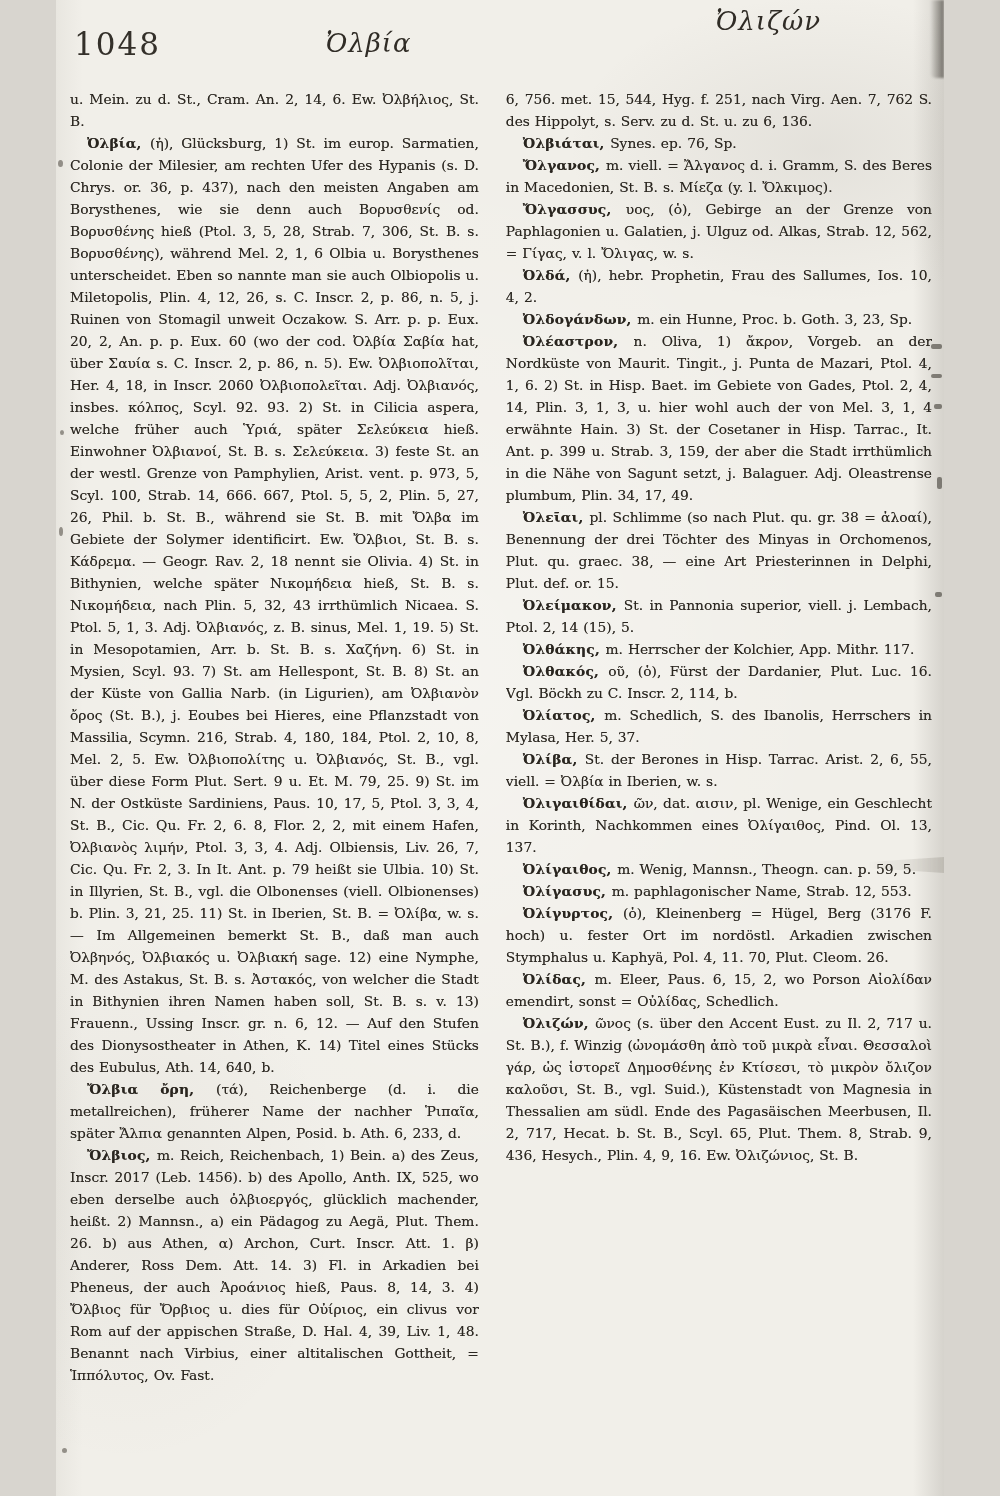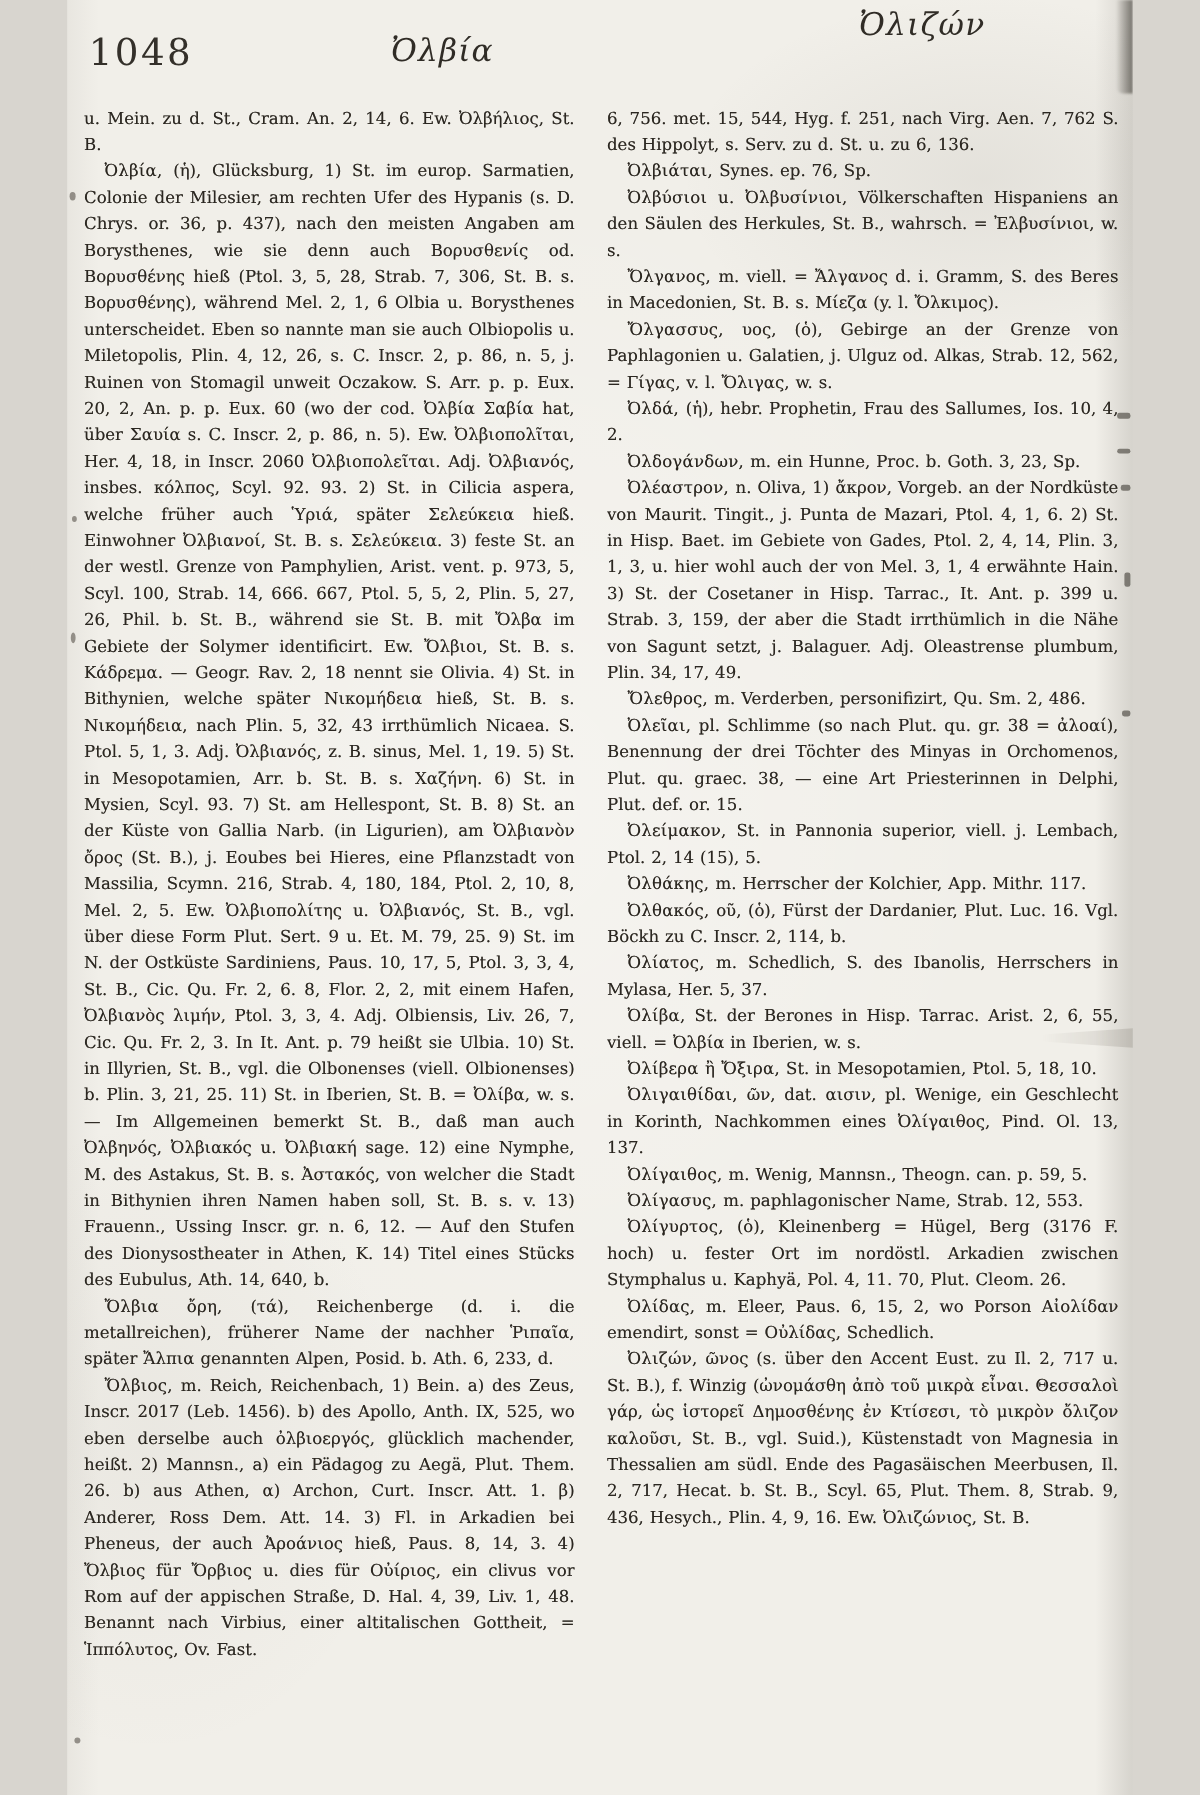--- a/index.html
+++ b/index.html
@@ -34,21 +34,21 @@
     text-align:justify;
     overflow:hidden;
     hyphens:auto;-webkit-hyphens:auto;
     word-spacing:0.04em;
   }
   .col.left{width:472px;}
   .col.right{width:492px;}
   .col p{margin:0;padding:0;}
   .col p.entry{text-indent:17px;}
   .col p.cont{text-indent:0;}
-  .lemma{font-weight:normal;letter-spacing:0.2px;}
+  .lemma{font-weight:bold;letter-spacing:0.2px;}
   .body-text{color:#2b2721;}
   .col .entry, .col .cont{text-shadow:0 0 0.5px rgba(45,40,33,0.55);}
   
   .artifact{position:absolute;pointer-events:none;}
   .corner-strip{
     right:0;top:0;width:14px;height:78px;
     background:linear-gradient(to right, transparent, rgba(40,36,30,0.55));
     border-radius:0 0 0 6px;
     filter:blur(1px);
   }
@@ -84,34 +84,31 @@
   <div class="content">
     <div class="col left">
         <p class="cont"><span class="body-text">u. Mein. zu d. St., Cram. An. 2, 14, 6. Ew. Ὀλβήλιος, St. B.</span></p>
         <p class="entry"><span class="lemma">Ὀλβία, </span><span class="body-text">(ἡ), Glücksburg, 1) St. im europ. Sarmatien, Colonie der Milesier, am rechten Ufer des Hypanis (s. D. Chrys. or. 36, p. 437), nach den meisten Angaben am Borysthenes, wie sie denn auch Βορυσθενίς od. Βορυσθένης hieß (Ptol. 3, 5, 28, Strab. 7, 306, St. B. s. Βορυσθένης), während Mel. 2, 1, 6 Olbia u. Borysthenes unterscheidet. Eben so nannte man sie auch Olbiopolis u. Miletopolis, Plin. 4, 12, 26, s. C. Inscr. 2, p. 86, n. 5, j. Ruinen von Stomagil unweit Oczakow. S. Arr. p. p. Eux. 20, 2, An. p. p. Eux. 60 (wo der cod. Ὀλβία Σαβία hat, über Σαυία s. C. Inscr. 2, p. 86, n. 5). Ew. Ὀλβιοπολῖται, Her. 4, 18, in Inscr. 2060 Ὀλβιοπολεῖται. Adj. Ὀλβιανός, insbes. κόλπος, Scyl. 92. 93. 2) St. in Cilicia aspera, welche früher auch Ὑριά, später Σελεύκεια hieß. Einwohner Ὀλβιανοί, St. B. s. Σελεύκεια. 3) feste St. an der westl. Grenze von Pamphylien, Arist. vent. p. 973, 5, Scyl. 100, Strab. 14, 666. 667, Ptol. 5, 5, 2, Plin. 5, 27, 26, Phil. b. St. B., während sie St. B. mit Ὄλβα im Gebiete der Solymer identificirt. Ew. Ὄλβιοι, St. B. s. Κάδρεμα. — Geogr. Rav. 2, 18 nennt sie Olivia. 4) St. in Bithynien, welche später Νικομήδεια hieß, St. B. s. Νικομήδεια, nach Plin. 5, 32, 43 irrthümlich Nicaea. S. Ptol. 5, 1, 3. Adj. Ὀλβιανός, z. B. sinus, Mel. 1, 19. 5) St. in Mesopotamien, Arr. b. St. B. s. Χαζήνη. 6) St. in Mysien, Scyl. 93. 7) St. am Hellespont, St. B. 8) St. an der Küste von Gallia Narb. (in Ligurien), am Ὀλβιανὸν ὄρος (St. B.), j. Eoubes bei Hieres, eine Pflanzstadt von Massilia, Scymn. 216, Strab. 4, 180, 184, Ptol. 2, 10, 8, Mel. 2, 5. Ew. Ὀλβιοπολίτης u. Ὀλβιανός, St. B., vgl. über diese Form Plut. Sert. 9 u. Et. M. 79, 25. 9) St. im N. der Ostküste Sardiniens, Paus. 10, 17, 5, Ptol. 3, 3, 4, St. B., Cic. Qu. Fr. 2, 6. 8, Flor. 2, 2, mit einem Hafen, Ὀλβιανὸς λιμήν, Ptol. 3, 3, 4. Adj. Olbiensis, Liv. 26, 7, Cic. Qu. Fr. 2, 3. In It. Ant. p. 79 heißt sie Ulbia. 10) St. in Illyrien, St. B., vgl. die Olbonenses (viell. Olbionenses) b. Plin. 3, 21, 25. 11) St. in Iberien, St. B. = Ὀλίβα, w. s. — Im Allgemeinen bemerkt St. B., daß man auch Ὀλβηνός, Ὀλβιακός u. Ὀλβιακή sage. 12) eine Nymphe, M. des Astakus, St. B. s. Ἀστακός, von welcher die Stadt in Bithynien ihren Namen haben soll, St. B. s. v. 13) Frauenn., Ussing Inscr. gr. n. 6, 12. — Auf den Stufen des Dionysostheater in Athen, K. 14) Titel eines Stücks des Eubulus, Ath. 14, 640, b.</span></p>
         <p class="entry"><span class="lemma">Ὄλβια ὄρη, </span><span class="body-text">(τά), Reichenberge (d. i. die metallreichen), früherer Name der nachher Ῥιπαῖα, später Ἄλπια genannten Alpen, Posid. b. Ath. 6, 233, d.</span></p>
         <p class="entry"><span class="lemma">Ὄλβιος, </span><span class="body-text">m. Reich, Reichenbach, 1) Bein. a) des Zeus, Inscr. 2017 (Leb. 1456). b) des Apollo, Anth. IX, 525, wo eben derselbe auch ὀλβιοεργός, glücklich machender, heißt. 2) Mannsn., a) ein Pädagog zu Aegä, Plut. Them. 26. b) aus Athen, α) Archon, Curt. Inscr. Att. 1. β) Anderer, Ross Dem. Att. 14. 3) Fl. in Arkadien bei Pheneus, der auch Ἀροάνιος hieß, Paus. 8, 14, 3. 4) Ὄλβιος für Ὄρβιος u. dies für Οὐίριος, ein clivus vor Rom auf der appischen Straße, D. Hal. 4, 39, Liv. 1, 48. Benannt nach Virbius, einer altitalischen Gottheit, = Ἱππόλυτος, Ov. Fast.</span></p>
       </div>
     <div class="col right">
         <p class="cont"><span class="body-text">6, 756. met. 15, 544, Hyg. f. 251, nach Virg. Aen. 7, 762 S. des Hippolyt, s. Serv. zu d. St. u. zu 6, 136.</span></p>
         <p class="entry"><span class="lemma">Ὀλβιάται, </span><span class="body-text">Synes. ep. 76, Sp.</span></p>
-        <p class="entry"><span class="lemma">Ὀλβύσιοι u. Ὀλβυσίνιοι, </span><span class="body-text">Völkerschaften Hispaniens an den Säulen des Herkules, St. B., wahrsch. = Ἐλβυσίνιοι, w. s.</span></p>
         <p class="entry"><span class="lemma">Ὄλγανος, </span><span class="body-text">m. viell. = Ἄλγανος d. i. Gramm, S. des Beres in Macedonien, St. B. s. Μίεζα (y. l. Ὄλκιμος).</span></p>
         <p class="entry"><span class="lemma">Ὄλγασσυς, </span><span class="body-text">υος, (ὁ), Gebirge an der Grenze von Paphlagonien u. Galatien, j. Ulguz od. Alkas, Strab. 12, 562, = Γίγας, v. l. Ὄλιγας, w. s.</span></p>
         <p class="entry"><span class="lemma">Ὀλδά, </span><span class="body-text">(ἡ), hebr. Prophetin, Frau des Sallumes, Ios. 10, 4, 2.</span></p>
         <p class="entry"><span class="lemma">Ὀλδογάνδων, </span><span class="body-text">m. ein Hunne, Proc. b. Goth. 3, 23, Sp.</span></p>
         <p class="entry"><span class="lemma">Ὀλέαστρον, </span><span class="body-text">n. Oliva, 1) ἄκρον, Vorgeb. an der Nordküste von Maurit. Tingit., j. Punta de Mazari, Ptol. 4, 1, 6. 2) St. in Hisp. Baet. im Gebiete von Gades, Ptol. 2, 4, 14, Plin. 3, 1, 3, u. hier wohl auch der von Mel. 3, 1, 4 erwähnte Hain. 3) St. der Cosetaner in Hisp. Tarrac., It. Ant. p. 399 u. Strab. 3, 159, der aber die Stadt irrthümlich in die Nähe von Sagunt setzt, j. Balaguer. Adj. Oleastrense plumbum, Plin. 34, 17, 49.</span></p>
-        <p class="entry"><span class="lemma">Ὄλεθρος, </span><span class="body-text">m. Verderben, personifizirt, Qu. Sm. 2, 486.</span></p>
         <p class="entry"><span class="lemma">Ὀλεῖαι, </span><span class="body-text">pl. Schlimme (so nach Plut. qu. gr. 38 = ἀλοαί), Benennung der drei Töchter des Minyas in Orchomenos, Plut. qu. graec. 38, — eine Art Priesterinnen in Delphi, Plut. def. or. 15.</span></p>
         <p class="entry"><span class="lemma">Ὀλείμακον, </span><span class="body-text">St. in Pannonia superior, viell. j. Lembach, Ptol. 2, 14 (15), 5.</span></p>
         <p class="entry"><span class="lemma">Ὀλθάκης, </span><span class="body-text">m. Herrscher der Kolchier, App. Mithr. 117.</span></p>
         <p class="entry"><span class="lemma">Ὀλθακός, </span><span class="body-text">οῦ, (ὁ), Fürst der Dardanier, Plut. Luc. 16. Vgl. Böckh zu C. Inscr. 2, 114, b.</span></p>
         <p class="entry"><span class="lemma">Ὀλίατος, </span><span class="body-text">m. Schedlich, S. des Ibanolis, Herrschers in Mylasa, Her. 5, 37.</span></p>
         <p class="entry"><span class="lemma">Ὀλίβα, </span><span class="body-text">St. der Berones in Hisp. Tarrac. Arist. 2, 6, 55, viell. = Ὀλβία in Iberien, w. s.</span></p>
-        <p class="entry"><span class="lemma">Ὀλίβερα ἢ Ὄξιρα, </span><span class="body-text">St. in Mesopotamien, Ptol. 5, 18, 10.</span></p>
         <p class="entry"><span class="lemma">Ὀλιγαιθίδαι, </span><span class="body-text">ῶν, dat. αισιν, pl. Wenige, ein Geschlecht in Korinth, Nachkommen eines Ὀλίγαιθος, Pind. Ol. 13, 137.</span></p>
         <p class="entry"><span class="lemma">Ὀλίγαιθος, </span><span class="body-text">m. Wenig, Mannsn., Theogn. can. p. 59, 5.</span></p>
         <p class="entry"><span class="lemma">Ὀλίγασυς, </span><span class="body-text">m. paphlagonischer Name, Strab. 12, 553.</span></p>
         <p class="entry"><span class="lemma">Ὀλίγυρτος, </span><span class="body-text">(ὁ), Kleinenberg = Hügel, Berg (3176 F. hoch) u. fester Ort im nordöstl. Arkadien zwischen Stymphalus u. Kaphyä, Pol. 4, 11. 70, Plut. Cleom. 26.</span></p>
         <p class="entry"><span class="lemma">Ὀλίδας, </span><span class="body-text">m. Eleer, Paus. 6, 15, 2, wo Porson Αἰολίδαν emendirt, sonst = Οὐλίδας, Schedlich.</span></p>
         <p class="entry"><span class="lemma">Ὀλιζών, </span><span class="body-text">ῶνος (s. über den Accent Eust. zu Il. 2, 717 u. St. B.), f. Winzig (ὠνομάσθη ἀπὸ τοῦ μικρὰ εἶναι. Θεσσαλοὶ γάρ, ὡς ἱστορεῖ Δημοσθένης ἐν Κτίσεσι, τὸ μικρὸν ὄλιζον καλοῦσι, St. B., vgl. Suid.), Küstenstadt von Magnesia in Thessalien am südl. Ende des Pagasäischen Meerbusen, Il. 2, 717, Hecat. b. St. B., Scyl. 65, Plut. Them. 8, Strab. 9, 436, Hesych., Plin. 4, 9, 16. Ew. Ὀλιζώνιος, St. B.</span></p>
       </div>
   </div>
 
   <div class="artifact corner-strip"></div>

